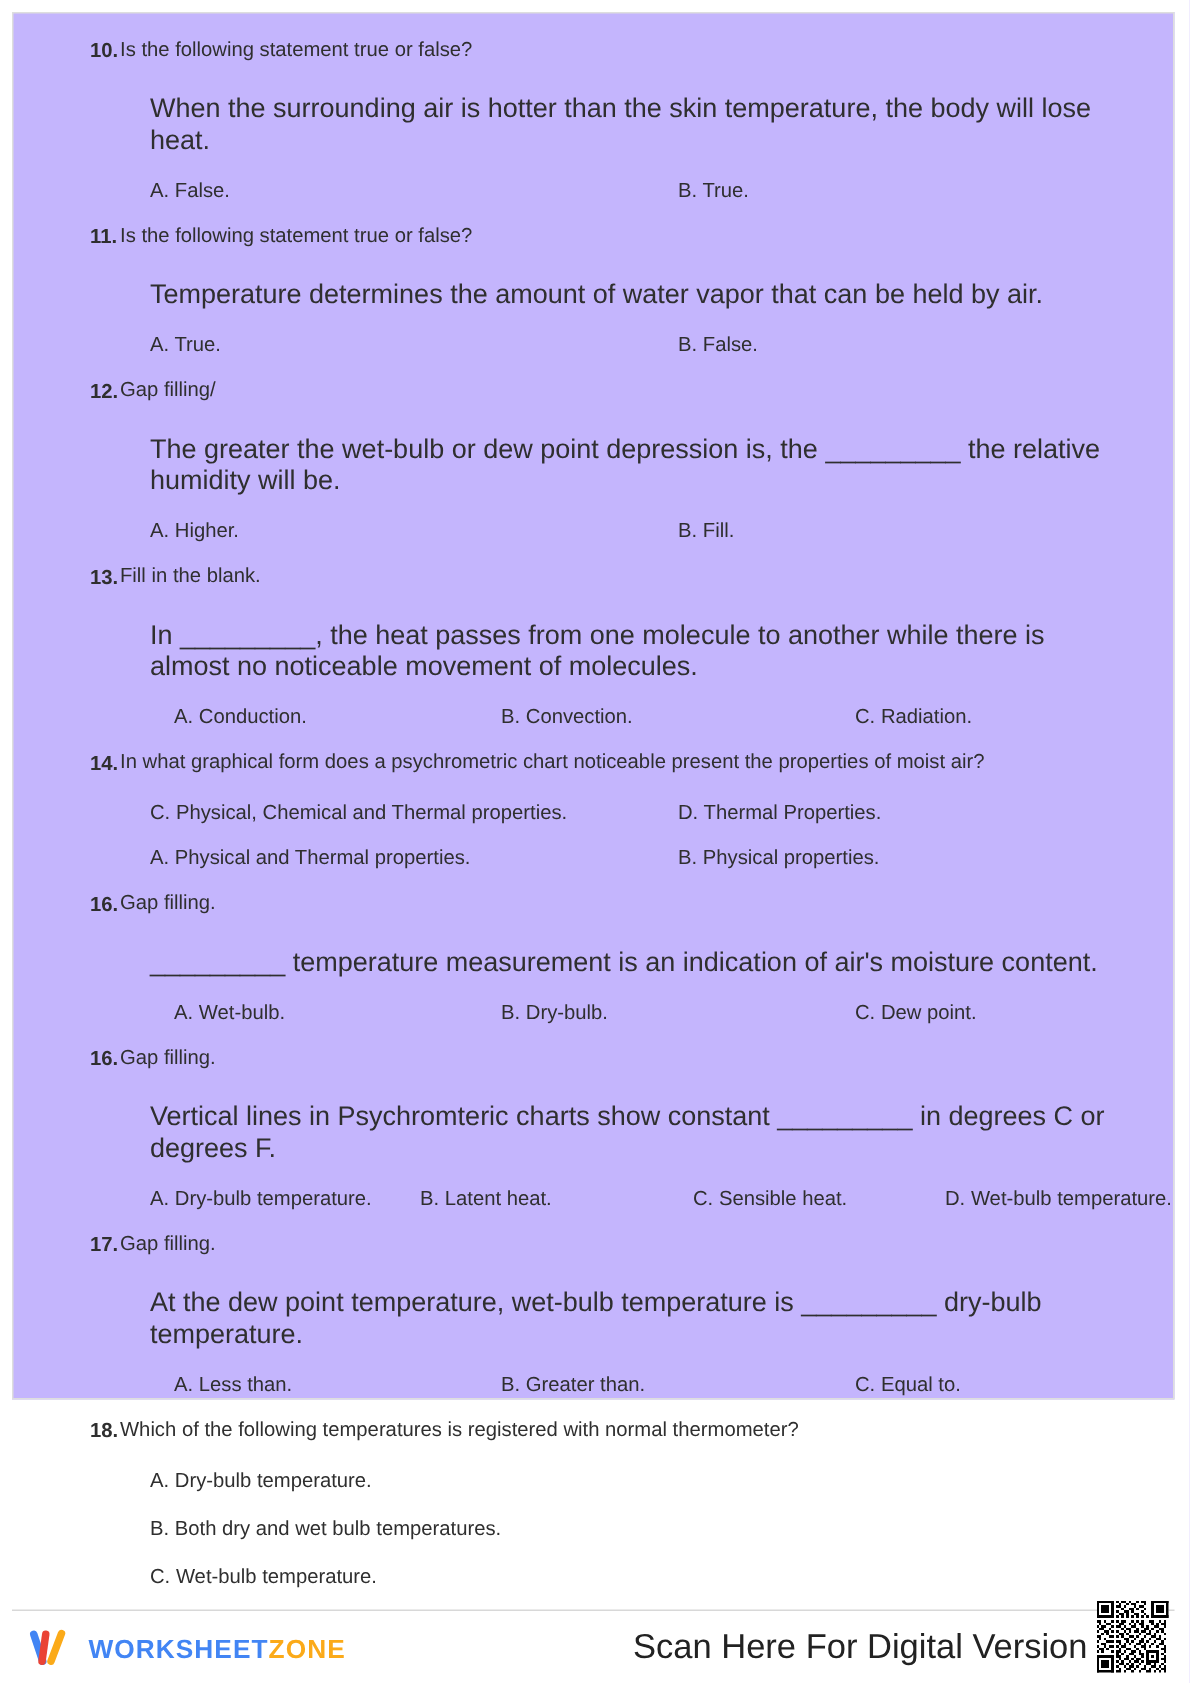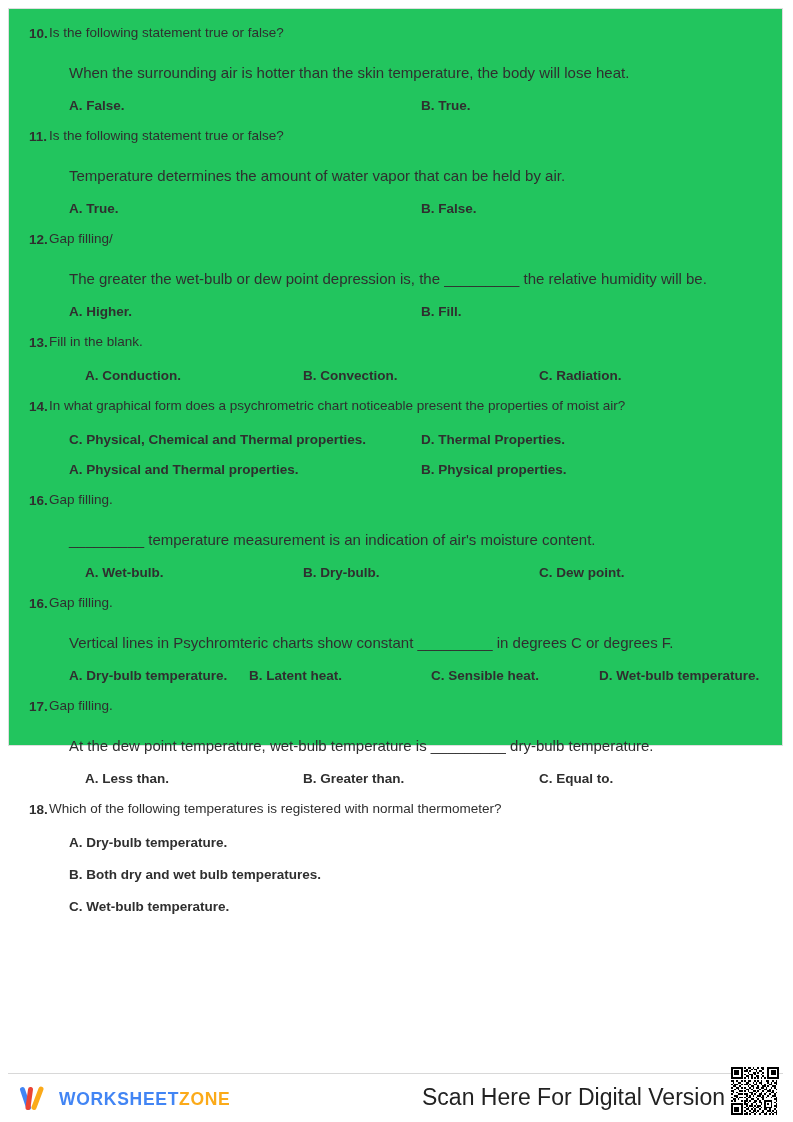--- a/index.html
+++ b/index.html
@@ -16,24 +16,25 @@
     position: relative;
     overflow: hidden;
   }
 
   
   #worksheet-page {
     position: absolute;
     left: 8px;
     top: 8px;
     width: 775px;
-    height: 738px;
+    height: 925px;
     border: 1px solid #dedede;
     box-sizing: border-box;
-    background: #22c55e;
+    background: #c4b5fd;
+    padding-left: 31px;
   }
 
   #questions-container {
     padding: 14px 18px 0 12px;
   }
 
   
   .question {
     display: block;
     margin-bottom: 10px;
@@ -57,32 +58,31 @@
   }
   .q-prompt {
     font-size: 13.5px;
     line-height: 20px;
     color: #2f2f2f;
   }
 
   .q-statement {
     margin-left: 48px;
     margin-right: 20px;
-    font-size: 15px;
+    font-size: 18px;
     line-height: 21px;
     color: #2f2f2f;
     padding-top: 18px;
   }
 
   
   .options {
     margin-left: 48px;
     margin-top: 12px;
     position: relative;
-    font-weight: bold;
   }
   .opt {
     font-size: 13.5px;
     line-height: 21px;
     color: #2f2f2f;
     white-space: nowrap;
   }
 
   
   .opts-2col {
@@ -210,20 +210,21 @@
             <div class="opt col-a">A. Higher.</div>
             <div class="opt col-b">B. Fill.</div>
           </div>
         </div>
       </div>
       <div class="question">
         <div class="q-head">
           <div class="q-num">13.</div>
           <div class="q-prompt">Fill in the blank.</div>
         </div>
+        <div class="q-statement">In _________, the heat passes from one molecule to another while there is almost no noticeable movement of molecules.</div>
         <div class="options opts-3col">
           <div class="opt col-a">A. Conduction.</div>
           <div class="opt col-b">B. Convection.</div>
           <div class="opt col-c">C. Radiation.</div>
         </div>
       </div>
       <div class="question">
         <div class="q-head">
           <div class="q-num">14.</div>
           <div class="q-prompt">In what graphical form does a psychrometric chart noticeable present the properties of moist air?</div>

